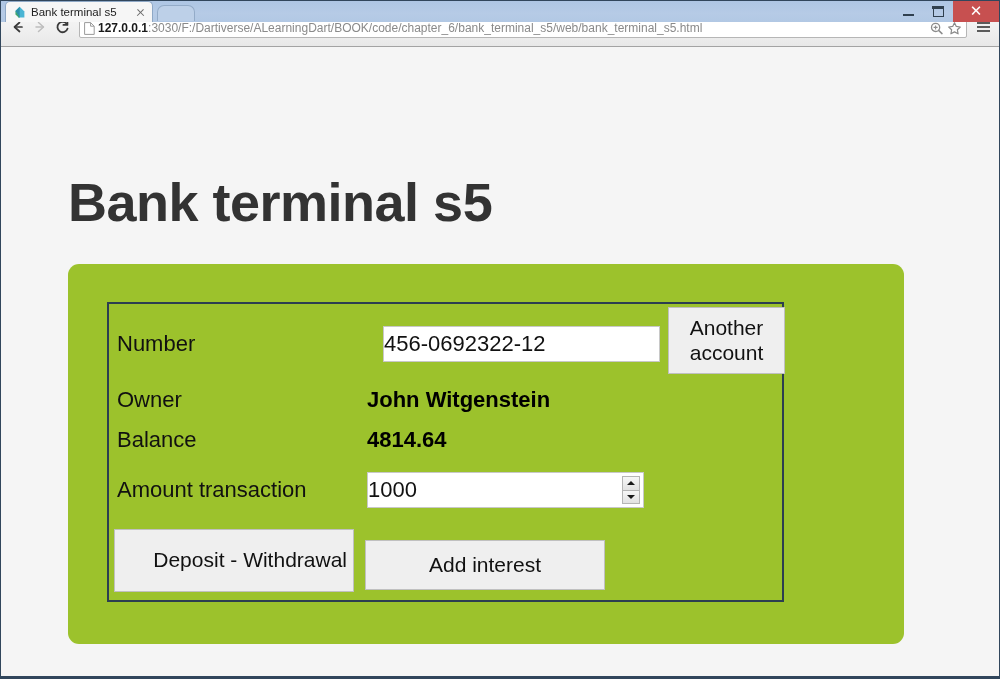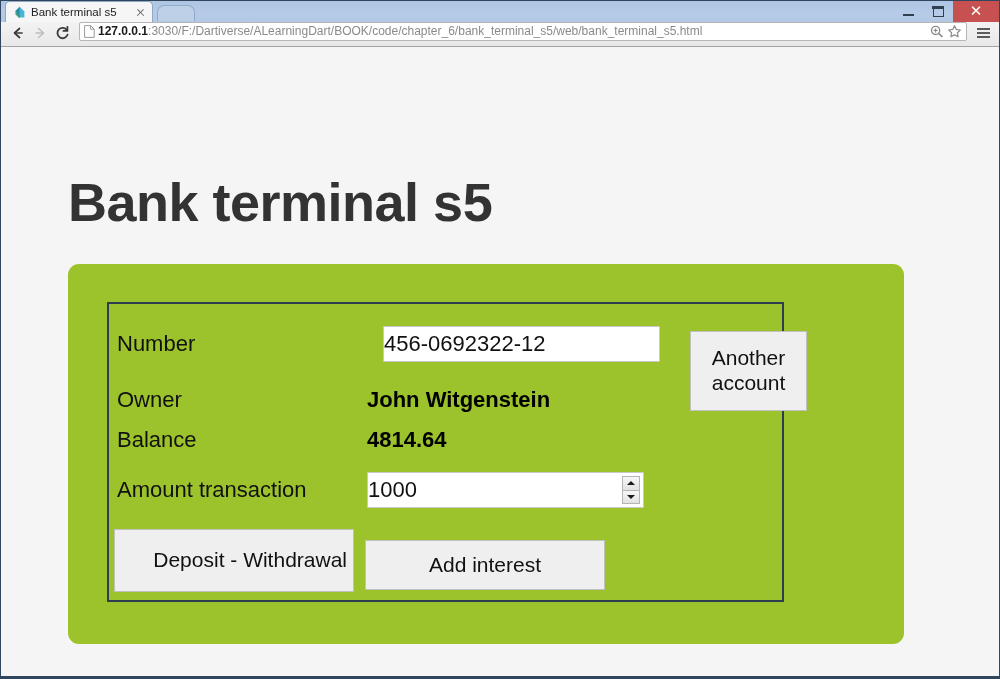--- a/index.html
+++ b/index.html
@@ -150,22 +150,22 @@
     color: #ffffff;
     margin-top: -1px;
   }
 
   
   .toolbar {
     height: 25px;
     background: linear-gradient(to bottom, #f3f3f3 0%, #e8e8e8 100%);
     border-bottom: 1px solid #a3a3a3;
     display: flex;
-    align-items: flex-start;
-    padding: 0 6px;
+    align-items: flex-end;
+    padding: 8px 6px;
     flex: none;
     box-sizing: border-box;
   }
   .nav-btn {
     width: 22px;
     height: 22px;
     display: flex;
     align-items: center;
     justify-content: center;
     flex: none;
@@ -342,25 +342,24 @@
   #number-label  { width: 250px; }
   #owner-label   { width: 250px; }
   #balance-label { width: 250px; }
   #amount-label  { width: 250px; }
 
   #number-input { width: 277px; height: 36px; }
   #amount-input { width: 277px; height: 36px; padding-right: 28px; }
 
   #another-account-button {
     position: absolute;
-    left: 581px;
+    left: 559px;
     top: 3px;
     width: 117px;
-    height: 80px;
-    margin-top: 24px;
+    height: 67px;
   }
   #deposit-withdrawal-button {
     width: 240px;
     height: 63px;
     margin-right: 11px;
     text-align: right;
   }
   #add-interest-button {
     width: 240px;
     height: 50px;

